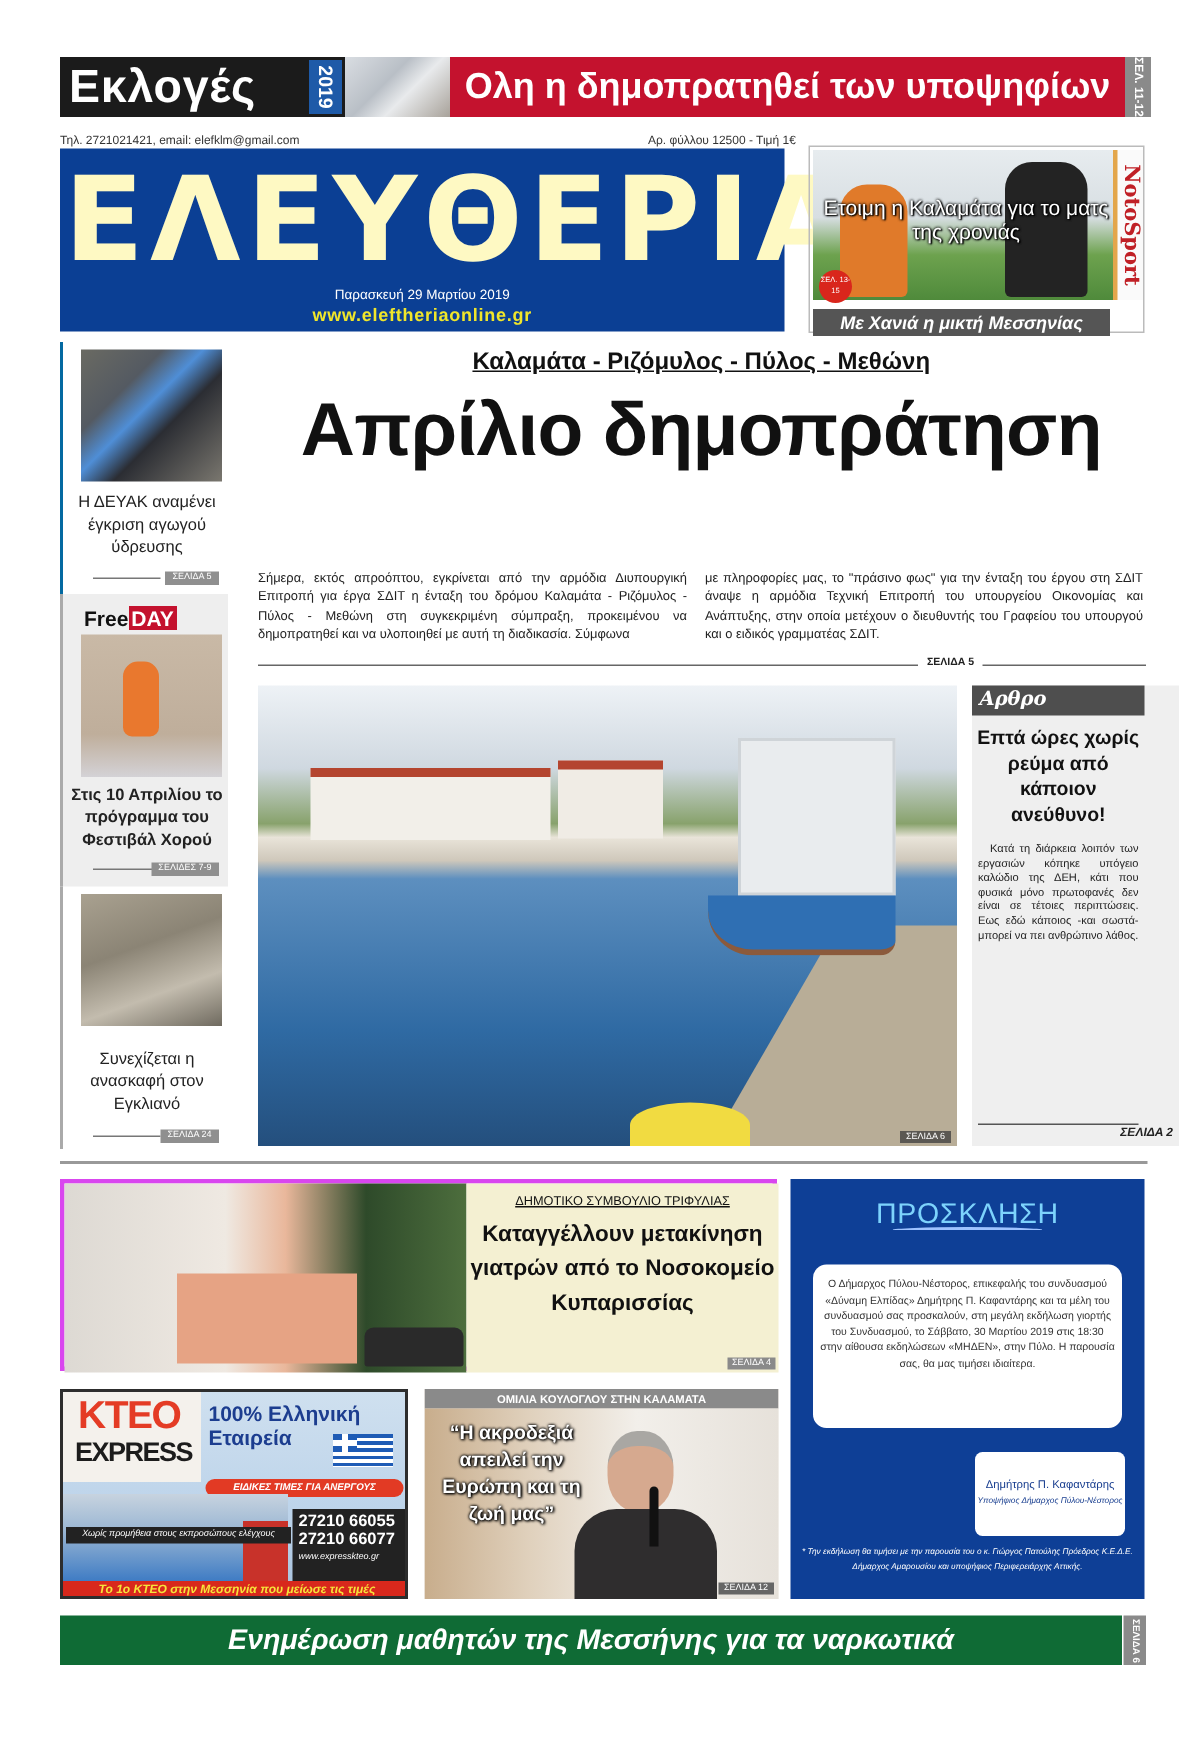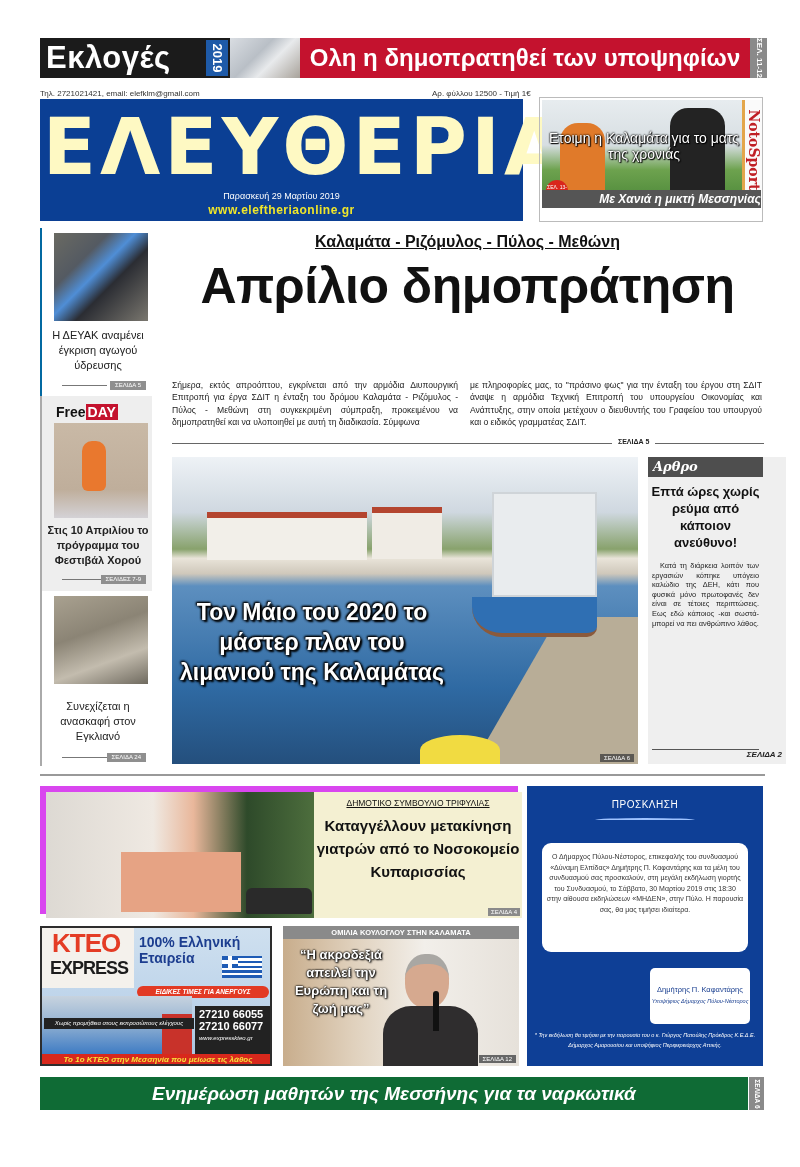--- a/index.html
+++ b/index.html
@@ -31,21 +31,21 @@
 
   
   #sport { left: 539px; top: 97px; width: 224px; height: 125px; border: 1px solid #bbb; }
   #sport .photo { left: 2px; top: 2px; width: 200px; height: 100px; background: linear-gradient(180deg,#e7ecef 0%,#d7dee2 45%,#6da24e 70%,#4f8a3b 100%); }
   #sport .p1 { left: 20px; top: 25px; width: 45px; height: 75px; background: #e07a2a; border-radius: 18px 18px 4px 4px; }
   #sport .p2 { left: 130px; top: 10px; width: 55px; height: 90px; background: #232323; border-radius: 18px 18px 4px 4px; }
   #sport .headline { left: 4px; top: 32px; width: 200px; text-align:center; color:#fff; font-size: 14px; line-height: 16px; text-shadow: 0 0 2px #000, 0 0 2px #000, 1px 1px 1px #000; }
   #sport .seal { left: 6px; top: 82px; width: 22px; height: 22px; border-radius: 50%; background:#d9261c; color:#fff; font-size: 5px; text-align:center; line-height: 7px; padding-top: 4px; }
   #sport .brand { left: 202px; top: 2px; width: 20px; height: 100px; background: #fafafa; border-left: 3px solid #e3a64b; }
   #sport .brand span { position:absolute; left: 50%; top: 50%; transform: translate(-50%,-50%) rotate(90deg); color:#c02026; font-family: "DejaVu Serif", serif; font-weight:bold; font-size: 14px; white-space: nowrap; }
-  #sport .strip { left: 2px; top: 92px; width: 219px; height: 18px; background: #555; color:#fff; font-style: italic; font-weight:bold; font-size: 12px; text-align:right; line-height: 18px; }
+  #sport .strip { left: 2px; top: 108px; width: 198px; height: 18px; background: #555; color:#fff; font-style: italic; font-weight:bold; font-size: 12px; text-align:center; line-height: 18px; }
 
   
   #sidebar { left: 40px; top: 228px; width: 112px; height: 538px; }
   .side-box { position:absolute; left: 0; width: 112px; }
   .side-box .img { position:absolute; left: 12px; width: 94px; }
   .side-box .txt { position:absolute; left: 0; width: 112px; text-align:center; font-size: 11px; line-height: 15px; color:#222; }
   .side-box .pg { position:absolute; right: 6px; height: 9px; background:#8f8f8f; color:#fff; font-size: 6px; padding: 0 5px; line-height: 9px; }
   .side-box .pgline { position:absolute; left: 20px; height: 1px; background:#777; }
   #side1 { top: 0; height: 168px; border-left: 2px solid #0369a1; }
   #side1 .img { top: 5px; height: 88px; background: linear-gradient(135deg,#6a6a62 0%,#545a62 30%,#4f8ed6 45%,#2b2d33 60%,#7a776f 100%); }
@@ -83,32 +83,32 @@
   #article .hdr { left: 0; top: 0; width: 115px; height: 20px; background:#4e4e4e; color:#fff; font-family: "DejaVu Serif", serif; font-style: italic; font-weight:bold; font-size: 13px; line-height: 20px; padding-left: 5px; }
   #article .ttl { left: 2px; top: 26px; width: 111px; text-align:center; font-weight:bold; font-size: 13px; line-height: 17px; color:#111; }
   #article .body { left: 4px; top: 104px; width: 107px; font-size: 7.4px; line-height: 9.6px; color:#222; text-align: justify; text-indent: 8px; }
   #article .rule { left: 4px; top: 292px; width: 107px; height: 1px; background:#555; }
   #article .pg { right: 4px; top: 293px; font-size: 8px; font-weight:bold; font-style: italic; color:#222; }
 
   
   #divider { left: 40px; top: 774px; width: 725px; height: 2px; background:#999; }
 
   
-  #hospital { left: 40px; top: 786px; width: 478px; height: 128px; border: 6px solid #d946ef; }
+  #hospital { left: 40px; top: 786px; width: 478px; height: 128px; border: 3px solid #d946ef; }
   #hospital .photo { left: 0; top: 0; width: 268px; height: 126px; background: linear-gradient(90deg,#ddd9d3 0%,#efe9e2 40%,#e9b79b 55%,#2e4a2a 75%,#4d6e3d 100%); }
   #hospital .facade { left: 75px; top: 60px; width: 120px; height: 60px; background:#e6a384; }
   #hospital .car { left: 200px; top: 96px; width: 66px; height: 26px; background:#2a2a2a; border-radius: 6px 6px 2px 2px; }
   #hospital .textbox { left: 268px; top: 0; width: 208px; height: 126px; background:#f4f0d2; }
   #hospital .kick { left: 0; top: 6px; width: 208px; text-align:center; font-size: 8.5px; text-decoration: underline; color:#111; }
   #hospital .ttl { left: 0; top: 22px; width: 208px; text-align:center; font-weight:bold; font-size: 15px; line-height: 23px; color:#111; }
   #hospital .pg { right: 2px; bottom: 2px; background:#8a8a8a; color:#fff; font-size: 6px; padding: 1px 3px; }
 
   
   #invite { left: 527px; top: 786px; width: 236px; height: 280px; background: #0e3f96; }
-  #invite .title { left: 0; top: 13px; width: 236px; text-align:center; color:#ffffff; font-size: 10px; letter-spacing: 0.5px; }
+  #invite .title { left: 0; top: 13px; width: 236px; text-align:center; color:#7dd3fc; font-size: 19px; letter-spacing: 0.5px; }
   #invite .swoosh { left: 68px; top: 32px; width: 100px; height: 4px; border-radius: 50%; border-top: 2px solid #9fc3ff; }
   #invite .card { left: 15px; top: 57px; width: 206px; height: 109px; background:#fff; border-radius: 9px; padding: 9px 4px 0 4px; text-align:center; font-size: 7px; line-height: 10.5px; color:#333; }
   #invite .logo-card { left: 16px; top: 182px; width: 100px; height: 56px; background:#fff; border-radius: 5px; }
   #invite .logo-card .wave { position:absolute; left: 10px; top: 12px; width: 40px; height: 28px; border-radius: 50%; border: 5px solid #173d8f; border-right-color: transparent; border-top-color: transparent; }
   #invite .logo-card .fig { position:absolute; left: 34px; top: 8px; width: 16px; height: 16px; border-radius:50%; background: conic-gradient(#e53a2a 0 25%, #f2c12e 0 50%, #56a843 0 75%, #2c78c8 0 100%); }
   #invite .logo-card .script { position:absolute; left: 36px; top: 36px; font-family: "DejaVu Serif", serif; font-style: italic; font-size: 9px; color:#173d8f; }
   #invite .name-card { left: 123px; top: 182px; width: 100px; height: 56px; background:#fff; border-radius: 5px; text-align:center; }
   #invite .name-card .nm { position:absolute; left:0; right:0; top: 17px; font-size: 7.5px; color:#173d8f; }
   #invite .name-card .role { position:absolute; left:0; right:0; top: 29px; font-size: 5.5px; line-height: 8px; color:#173d8f; font-style: italic; }
   #invite .note { left: 4px; top: 244px; width: 228px; text-align:center; color:#fff; font-style: italic; font-size: 5.5px; line-height: 10px; }
@@ -220,21 +220,20 @@
 
 <div id="port" class="abs">
   <div class="abs buildings"></div>
   <div class="abs building2"></div>
   <div class="abs quay"></div>
   <div class="abs boat">
     <div class="cabin"></div>
     <div class="hull"></div>
   </div>
   <div class="abs bollard"></div>
-  <div class="abs caption">Τον Μάιο του 2020 το μάστερ πλαν του λιμανιού της Καλαμάτας</div>
   <div class="abs pg">ΣΕΛΙΔΑ 6</div>
 </div>
 
 <div id="article" class="abs">
   <div class="abs hdr">Αρθρο</div>
   <div class="abs ttl">Επτά ώρες χωρίς ρεύμα από κάποιον ανεύθυνο!</div>
   <div class="abs body">
     <p>Κατά τη διάρκεια λοιπόν των εργασιών κόπηκε υπόγειο καλώδιο της ΔΕΗ, κάτι που φυσικά μόνο πρωτοφανές δεν είναι σε τέτοιες περιπτώσεις. Εως εδώ κάποιος -και σωστά- μπορεί να πει ανθρώπινο λάθος.</p>
   </div>
   <div class="abs rule"></div>
@@ -273,21 +272,21 @@
   <div class="abs flag"></div>
   <div class="abs offer">ΕΙΔΙΚΕΣ ΤΙΜΕΣ ΓΙΑ ΑΝΕΡΓΟΥΣ</div>
   <div class="abs bldg"></div>
   <div class="abs bldg-red"></div>
   <div class="abs strip">Χωρίς προμήθεια στους εκπροσώπους ελέγχους</div>
   <div class="abs phones">
     <div>27210 66055</div>
     <div>27210 66077</div>
     <div class="web">www.expresskteo.gr</div>
   </div>
-  <div class="abs bottom">Το 1ο ΚΤΕΟ στην Μεσσηνία που μείωσε τις λάθος</div>
+  <div class="abs bottom">Το 1ο ΚΤΕΟ στην Μεσσηνία που μείωσε τις τιμές</div>
 </div>
 
 <div id="kouloglou" class="abs">
   <div class="abs hdr">ΟΜΙΛΙΑ ΚΟΥΛΟΓΛΟΥ ΣΤΗΝ ΚΑΛΑΜΑΤΑ</div>
   <div class="abs bg"></div>
   <div class="abs person">
     <div class="head"></div>
     <div class="body"></div>
   </div>
   <div class="abs mic"></div>

